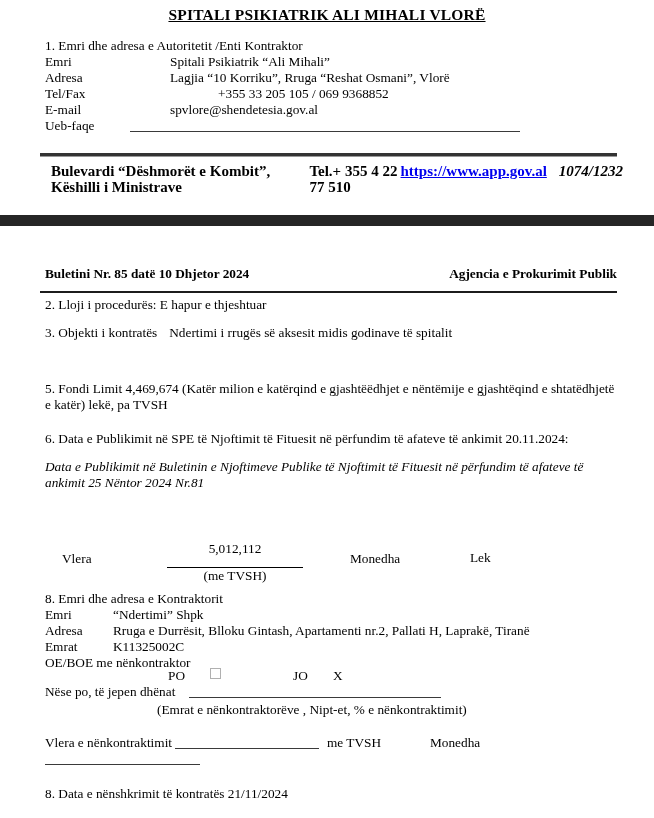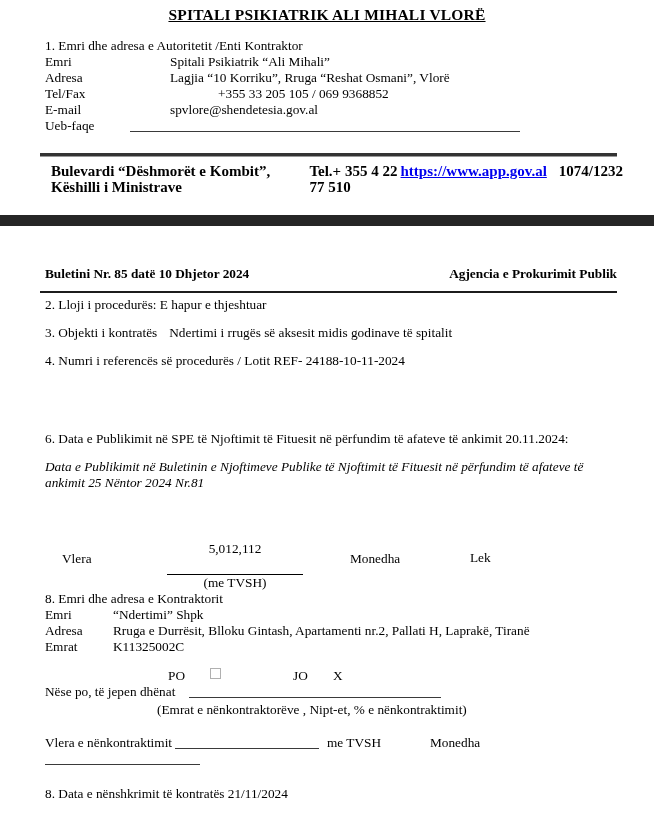--- a/index.html
+++ b/index.html
@@ -33,35 +33,35 @@
     border-bottom:1px solid #3a3a3a;
   }
   .rule1{top:153px;left:40px;width:577px;height:3px;background:#333;border-bottom:1px solid #999;}
   .footer{
     top:163px;left:45px;width:572px;
     display:flex;align-items:baseline;
     font-size:15px;font-weight:bold;margin-left:6px;
   }
   .footer .tel{margin-left:16px;}
   .footer .link{margin-left:auto;text-decoration:underline;font-weight:bold;cursor:pointer;}
-  .footer .pageref{margin-left:12px;}
+  .footer .pageref{margin-left:12px;font-style:italic;}
   .blackbar{top:215px;left:0;width:654px;height:11px;background:#262626;}
   .p2header{
     top:266px;left:45px;width:572px;
     display:flex;justify-content:space-between;
     font-weight:bold;font-size:13.3px;
   }
   .rule2{top:291px;left:40px;width:577px;height:2px;background:#1c1c1c;}
   .para{left:45px;width:578px;}
   .gap2{display:inline-block;width:12px;}
   .vlera-row{top:541px;left:45px;width:575px;height:44px;}
   .vlera-row .inner{position:absolute;}
   .vl-label{left:17px;top:10px;}
   .vl-amountblock{left:122px;top:0;width:136px;text-align:center;}
-  .vl-amount{border-bottom:1.5px solid #000;padding-bottom:17px;}
+  .vl-amount{border-bottom:1.5px solid #000;padding-bottom:10px;}
   .vl-monedha{left:305px;top:10px;}
   .vl-lek{left:425px;top:9px;font-family:Liberation Serif, serif;}
   .sec8{top:591px;left:45px;width:578px;}
   .sec8 .row{display:flex;height:16px;}
   .sec8 .lbl{width:68px;flex:0 0 auto;}
   .po-row{top:668px;left:45px;width:575px;height:16px;}
   .po-row span{position:absolute;top:0;}
   .po-lbl{left:123px;}
   .checkbox{
     position:absolute;left:165px;top:3px;
@@ -130,22 +130,22 @@
     <span>Agjencia e Prokurimit Publik</span>
   </div>
   <div class="abs rule2"></div>
 
   <div class="abs para" style="top:297px;">2. Lloji i procedurës: E hapur e thjeshtuar</div>
 
   <div class="abs para" style="top:325px;">
     <span>3. Objekti i kontratës</span><span class="gap2"></span><span>Ndertimi i rrugës së aksesit midis godinave të spitalit</span>
   </div>
 
-  <div class="abs para" style="top:353px;">4. Numri i referencës së procedurës / Lotit REF- 24188-10-11-2024</div>
-
+
+  <div class="abs para" style="top:381px;">5. Fondi Limit 4,469,674 (Katër milion e katërqind e gjashtëëdhjet e nëntëmije e gjashtëqind e shtatëdhjetë e katër) lekë, pa TVSH</div>
 
   <div class="abs para" style="top:431px;width:590px;">6. Data e Publikimit në SPE të Njoftimit të Fituesit në përfundim të afateve të ankimit 20.11.2024:</div>
 
   <div class="abs para" style="top:459px;font-style:italic;">Data e Publikimit në Buletinin e Njoftimeve Publike të Njoftimit të Fituesit në përfundim të afateve të ankimit 25 Nëntor 2024 Nr.81</div>
 
 
   <div class="abs vlera-row">
     <span class="inner vl-label">Vlera</span>
     <div class="inner vl-amountblock">
       <div class="vl-amount">5,012,112</div>
@@ -164,20 +164,23 @@
       <span class="val">“Ndertimi” Shpk</span>
     </div>
     <div class="row">
       <span class="lbl">Adresa</span>
       <span class="val">Rruga e Durrësit, Blloku Gintash, Apartamenti nr.2, Pallati H, Laprakë, Tiranë</span>
     </div>
     <div class="row">
       <span class="lbl">Emrat</span>
       <span class="val">K11325002C</span>
     </div>
+    <div class="row">
+      <span>OE/BOE me nënkontraktor</span>
+    </div>
   </div>
 
   <div class="abs po-row">
     <span class="po-lbl">PO</span>
     <span class="checkbox"></span>
     <span class="jo-lbl">JO</span>
     <span class="jo-x">X</span>
   </div>
 
   <div class="abs nese-row">

